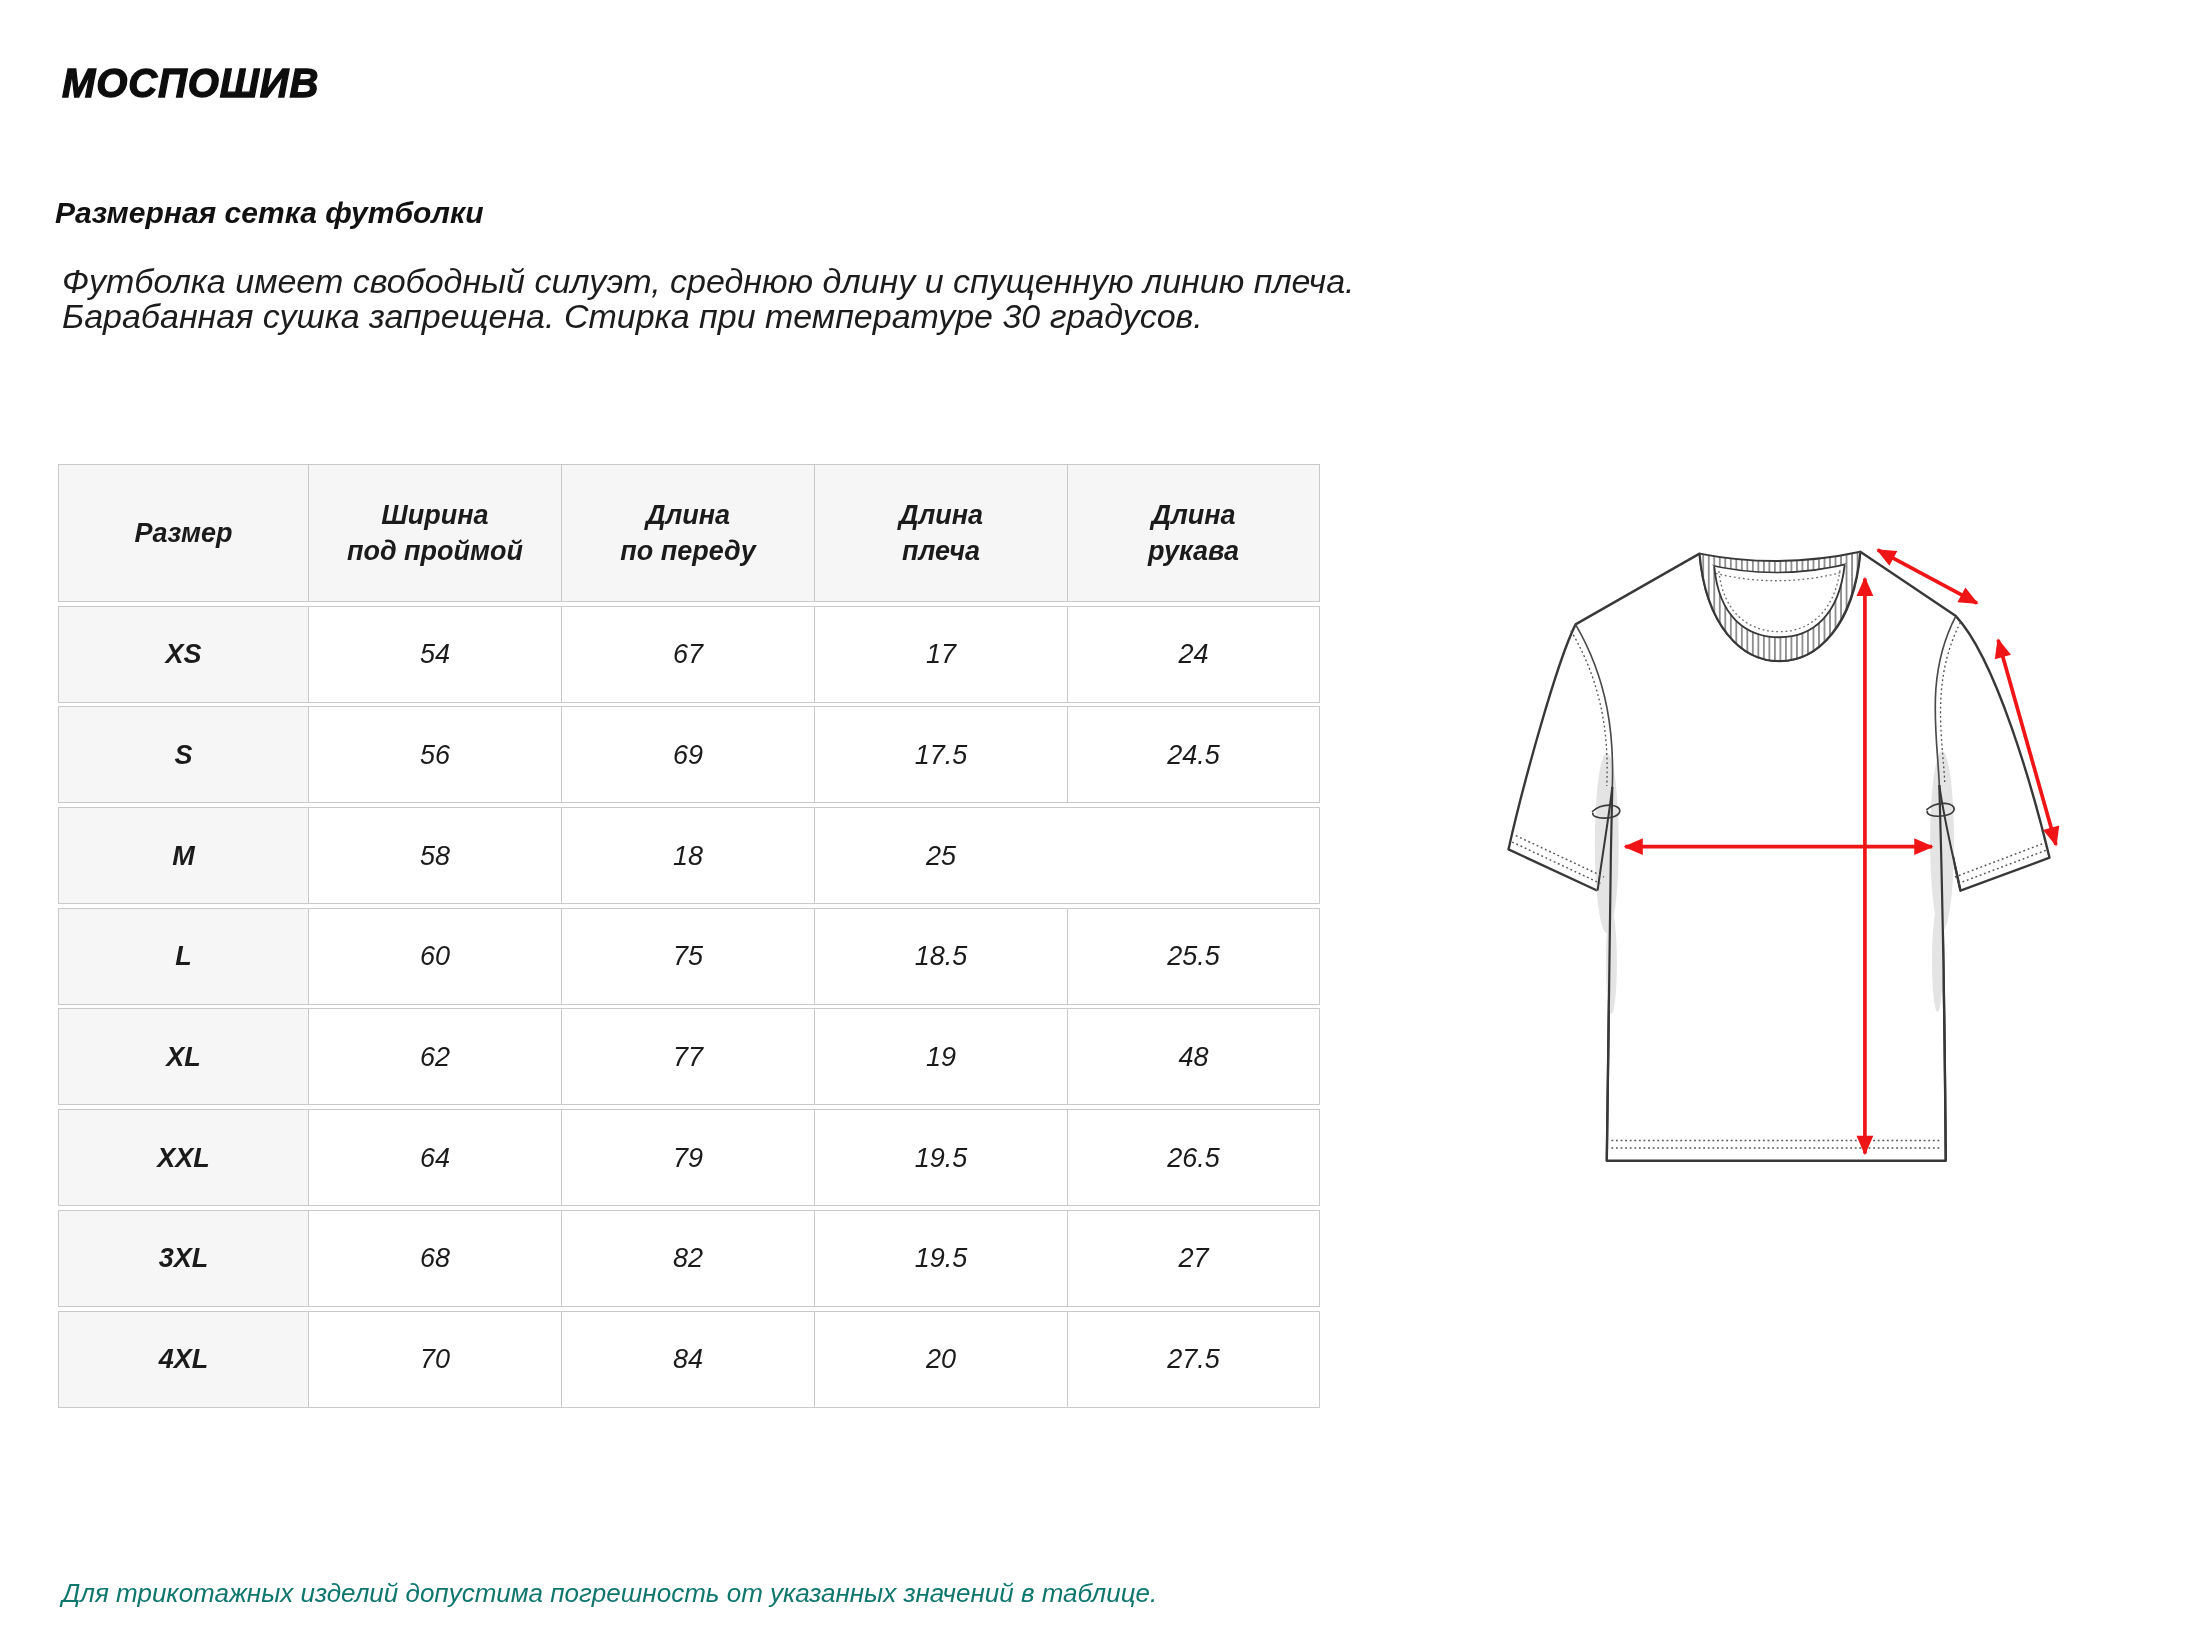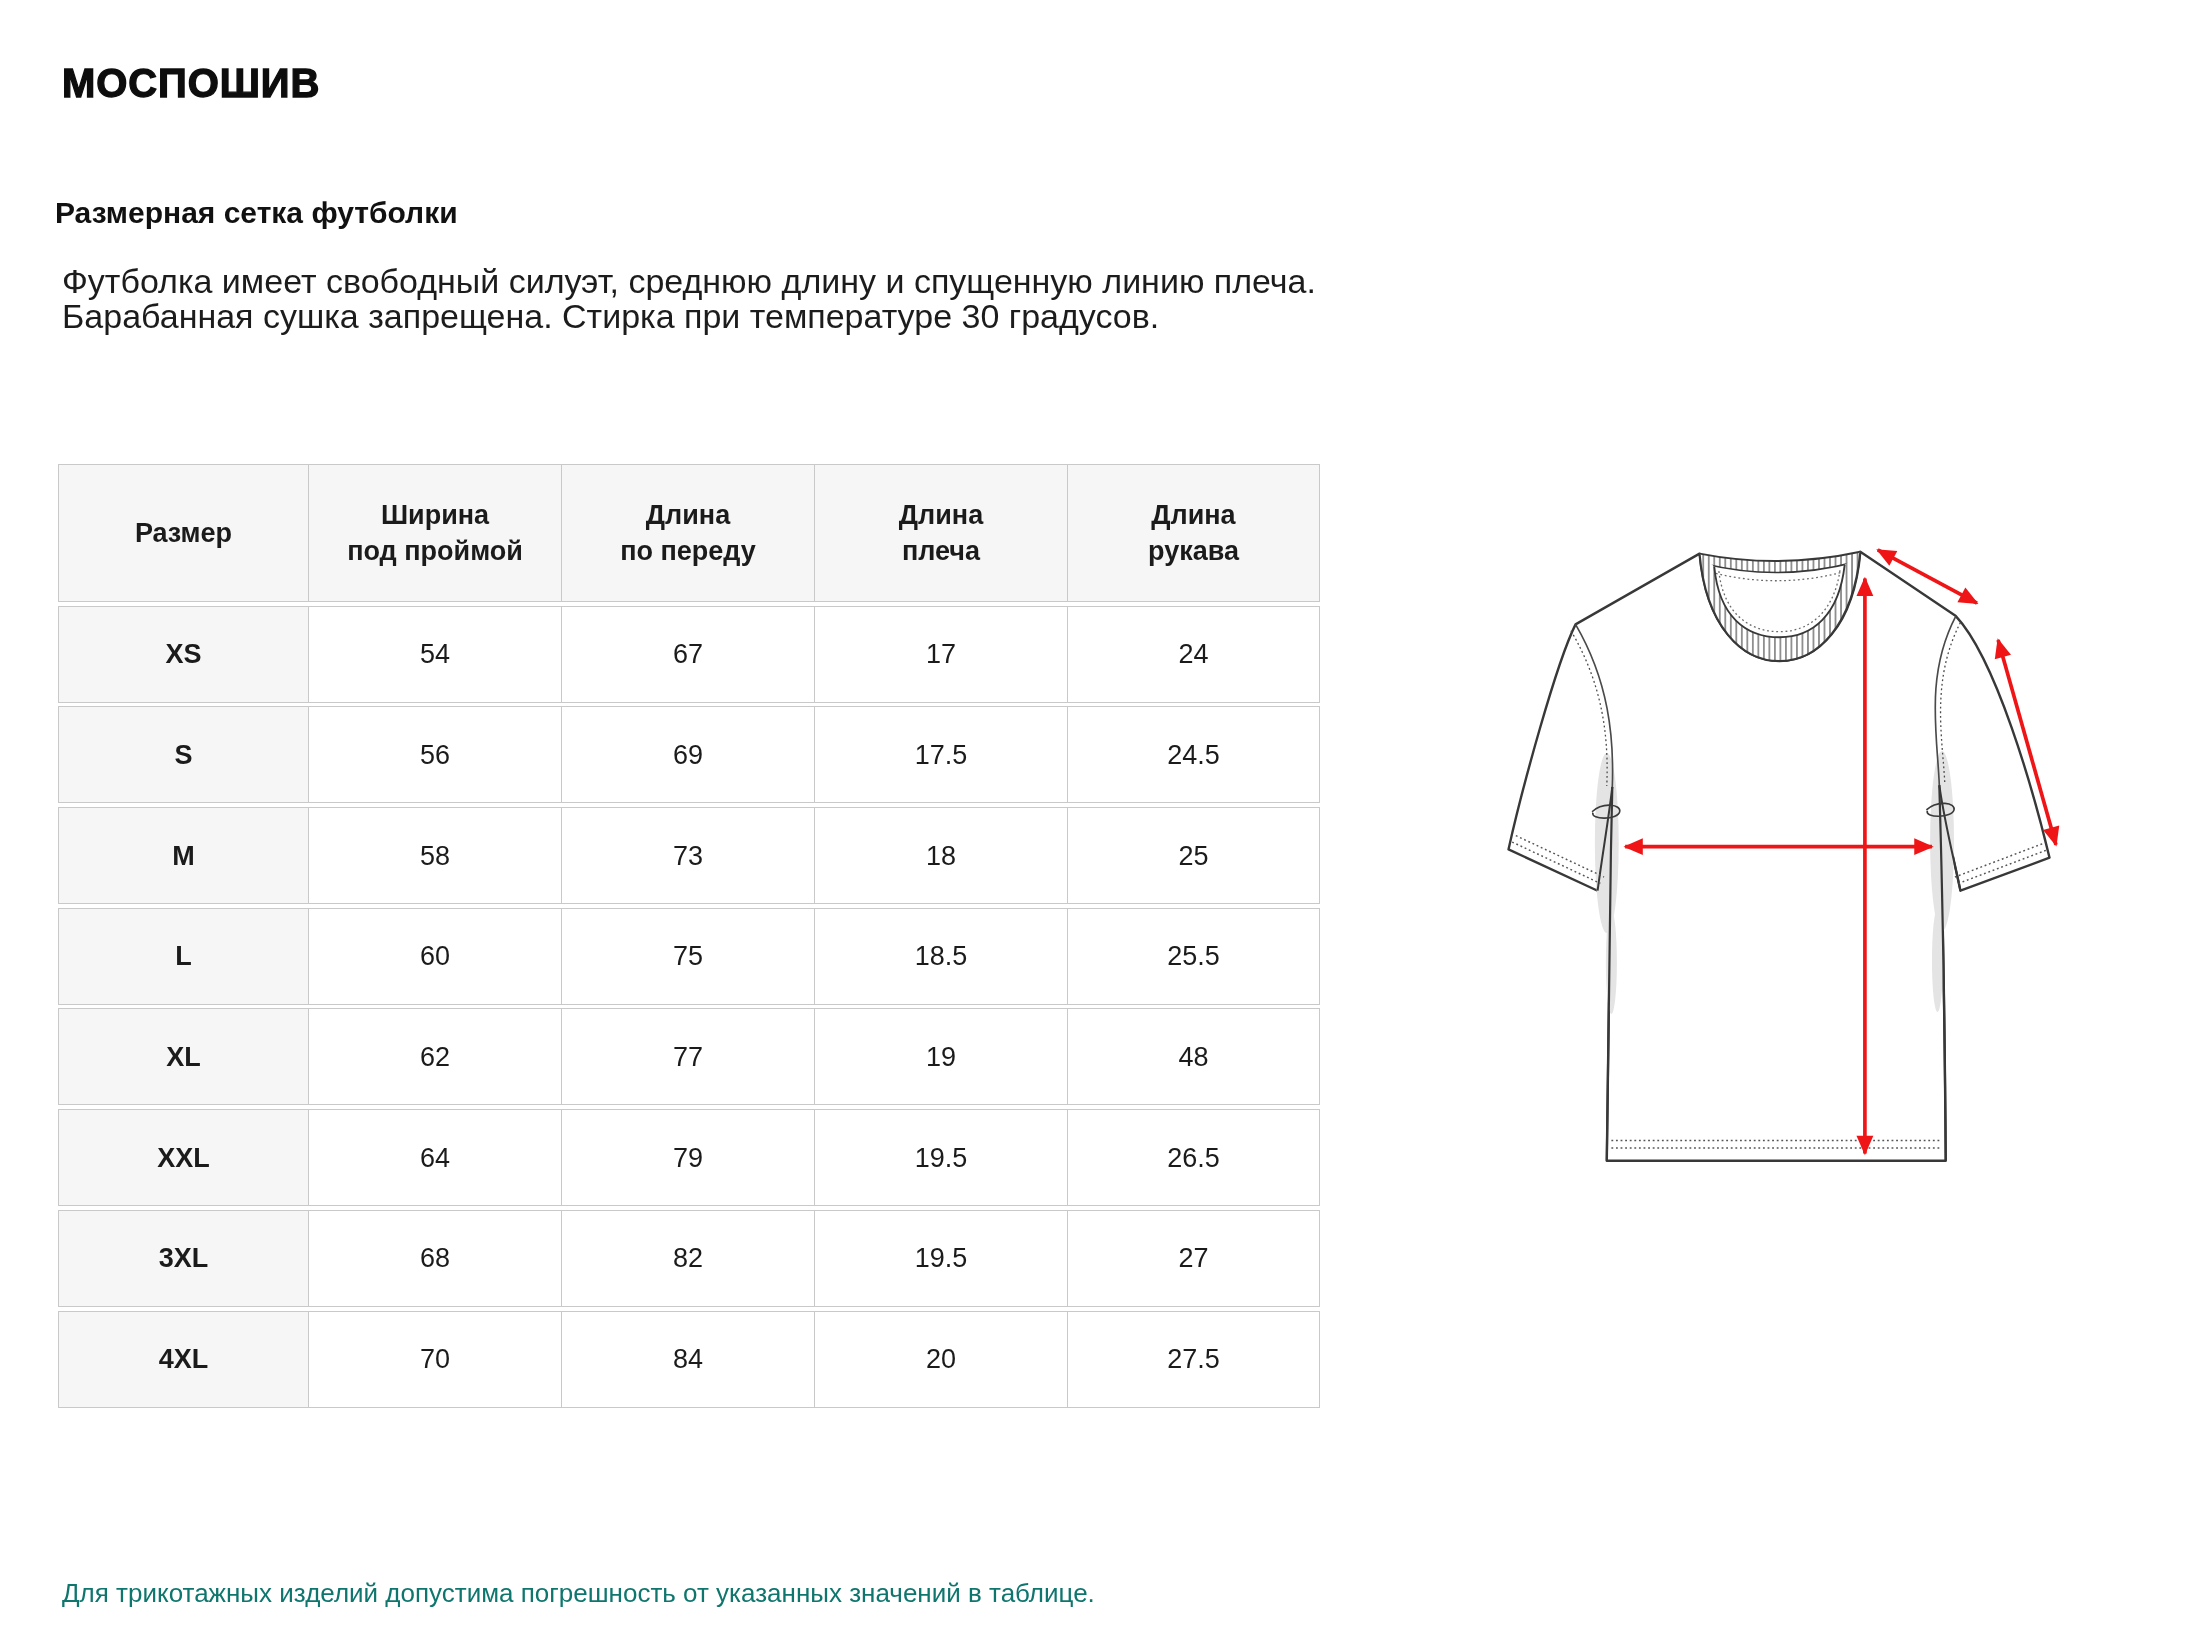--- a/index.html
+++ b/index.html
@@ -1,21 +1,21 @@
 <!DOCTYPE html>
 <html style="font-size:14.7px"><head>
 <meta charset="utf-8">
 <style>
   html,body{margin:0;padding:0;}
   body{
     width:2204px;height:1653px;background:#ffffff;
     font-family:"Liberation Sans", sans-serif;color:#1b1b1b;
     position:relative;overflow:hidden;
   }
-  #page{position:relative;width:2204px;height:1178px;}
+  #page{position:relative;width:2204px;height:1178px;font-style:italic;}
 
   .logo{
     position:absolute;left:62px;top:62px;
     font-size:40px;line-height:42px;font-weight:700;
     letter-spacing:0.9px;color:#0d0d0d;
     -webkit-text-stroke:1.3px #0d0d0d;
   }
   .title{
     position:absolute;left:55px;top:194px;
     font-size:30px;line-height:37px;font-weight:700;color:#111;
@@ -96,21 +96,20 @@
     <div class="t-row data">
       <div class="t-cell size-cell">S</div>
       <div class="t-cell">56</div>
       <div class="t-cell">69</div>
       <div class="t-cell">17.5</div>
       <div class="t-cell">24.5</div>
     </div>
     <div class="t-row data">
       <div class="t-cell size-cell">M</div>
       <div class="t-cell">58</div>
-      <div class="t-cell">73</div>
       <div class="t-cell">18</div>
       <div class="t-cell">25</div>
     </div>
     <div class="t-row data">
       <div class="t-cell size-cell">L</div>
       <div class="t-cell">60</div>
       <div class="t-cell">75</div>
       <div class="t-cell">18.5</div>
       <div class="t-cell">25.5</div>
     </div>

